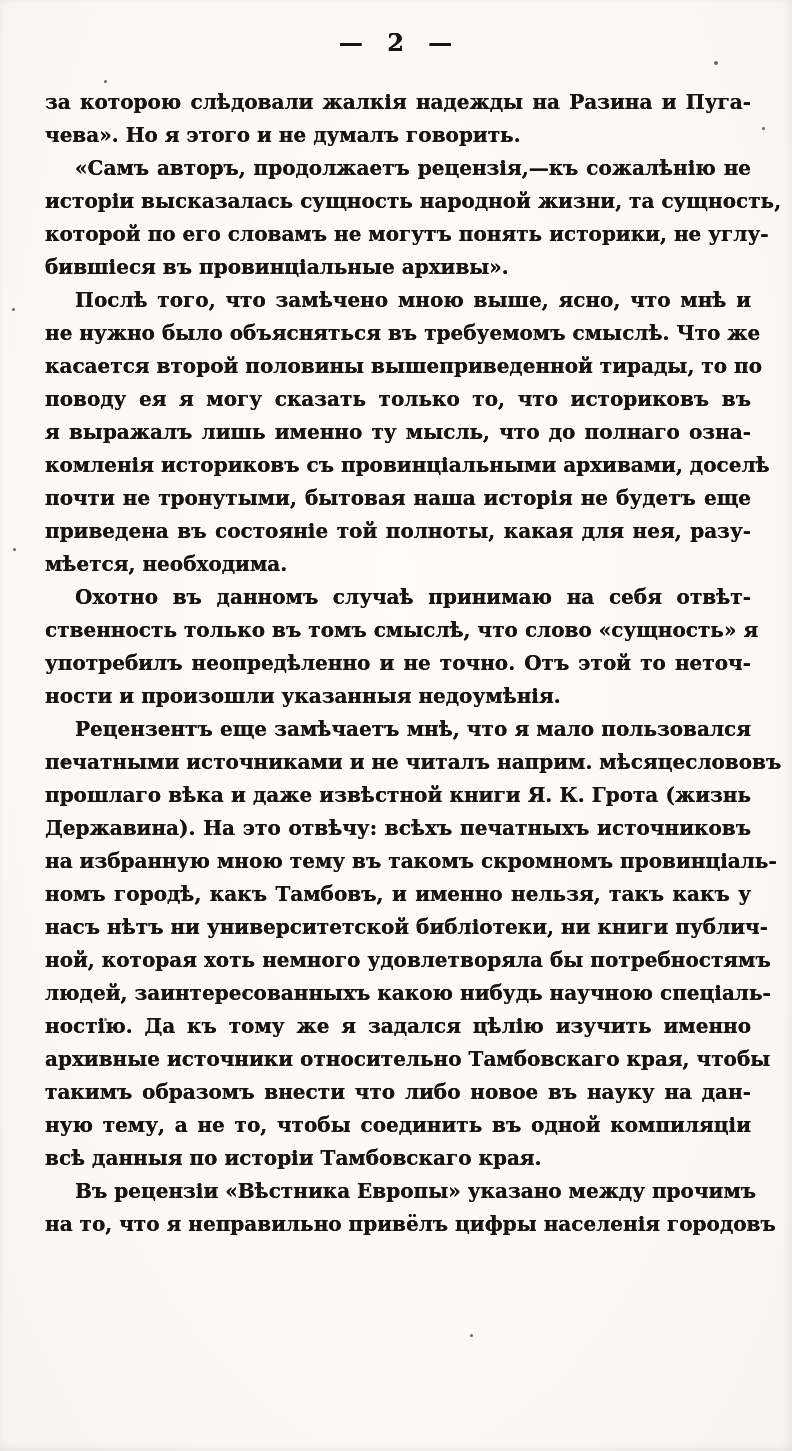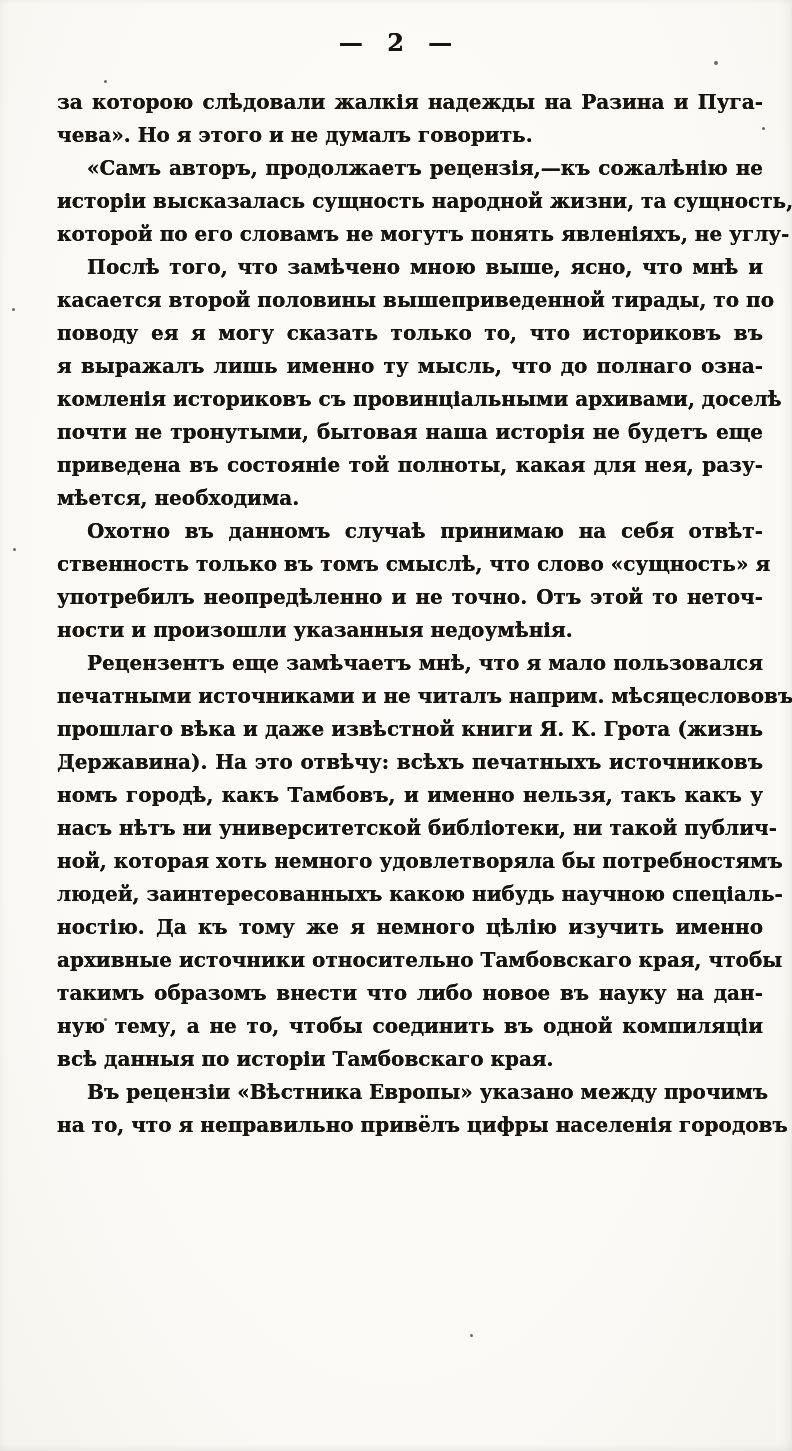--- a/index.html
+++ b/index.html
@@ -22,21 +22,21 @@
     right: 0;
     text-align: center;
     font-size: 24px;
     font-weight: bold;
     word-spacing: 14px;
     letter-spacing: 1px;
     text-shadow: 0 0 0.5px currentColor;
   }
   .text-block {
     position: absolute;
-    left: 57px;
+    left: 45px;
     top: 86px;
     width: 706px;
     font-size: 20px;
     font-weight: bold;
     line-height: 33px;
     text-shadow: 0 0 0.6px currentColor;
   }
   .paragraph { margin: 0; padding: 0; }
   .line {
     height: 33px;
@@ -64,48 +64,51 @@
   <div class="pageno">— 2 —</div>
 
   <div class="text-block">
       <div class="paragraph">
         <div class="line">за которою слѣдовали жалкія надежды на Разина и Пуга-</div>
         <div class="line last">чева». Но я этого и не думалъ говорить.</div>
       </div>
       <div class="paragraph">
         <div class="line ind">«Самъ авторъ, продолжаетъ рецензія,—къ сожалѣнію не</div>
         <div class="line">исторіи высказалась сущность народной жизни, та сущность,</div>
-        <div class="line">которой по его словамъ не могутъ понять явленіяхъ, не углу-</div>
+        <div class="line">которой по его словамъ не могутъ понять историки, не углу-</div>
+        <div class="line last">бившіеся въ провинціальные архивы».</div>
       </div>
       <div class="paragraph">
         <div class="line ind">Послѣ того, что замѣчено мною выше, ясно, что мнѣ и</div>
+        <div class="line">не нужно было объясняться въ требуемомъ смыслѣ. Что же</div>
         <div class="line">касается второй половины вышеприведенной тирады, то по</div>
         <div class="line">поводу ея я могу сказать только то, что историковъ въ</div>
         <div class="line">я выражалъ лишь именно ту мысль, что до полнаго озна-</div>
         <div class="line">комленія историковъ съ провинціальными архивами, доселѣ</div>
         <div class="line">почти не тронутыми, бытовая наша исторія не будетъ еще</div>
         <div class="line">приведена въ состояніе той полноты, какая для нея, разу-</div>
         <div class="line last">мѣется, необходима.</div>
       </div>
       <div class="paragraph">
         <div class="line ind">Охотно въ данномъ случаѣ принимаю на себя отвѣт-</div>
         <div class="line">ственность только въ томъ смыслѣ, что слово «сущность» я</div>
         <div class="line">употребилъ неопредѣленно и не точно. Отъ этой то неточ-</div>
         <div class="line last">ности и произошли указанныя недоумѣнія.</div>
       </div>
       <div class="paragraph">
         <div class="line ind">Рецензентъ еще замѣчаетъ мнѣ, что я мало пользовался</div>
         <div class="line">печатными источниками и не читалъ наприм. мѣсяцеслововъ</div>
         <div class="line">прошлаго вѣка и даже извѣстной книги Я. К. Грота (жизнь</div>
         <div class="line">Державина). На это отвѣчу: всѣхъ печатныхъ источниковъ</div>
+        <div class="line">на избранную мною тему въ такомъ скромномъ провинціаль-</div>
         <div class="line">номъ городѣ, какъ Тамбовъ, и именно нельзя, такъ какъ у</div>
-        <div class="line">насъ нѣтъ ни университетской библіотеки, ни такой публич-</div>
+        <div class="line">насъ нѣтъ ни университетской библіотеки, ни книги публич-</div>
         <div class="line">ной, которая хоть немного удовлетворяла бы потребностямъ</div>
         <div class="line">людей, заинтересованныхъ какою нибудь научною спеціаль-</div>
-        <div class="line">ностію. Да къ тому же я немного цѣлію изучить именно</div>
+        <div class="line">ностію. Да къ тому же я задался цѣлію изучить именно</div>
         <div class="line">архивные источники относительно Тамбовскаго края, чтобы</div>
         <div class="line">такимъ образомъ внести что либо новое въ науку на дан-</div>
         <div class="line">ную тему, а не то, чтобы соединить въ одной компиляціи</div>
         <div class="line last">всѣ данныя по исторіи Тамбовскаго края.</div>
       </div>
       <div class="paragraph">
         <div class="line ind">Въ рецензіи «Вѣстника Европы» указано между прочимъ</div>
         <div class="line">на то, что я неправильно привёлъ цифры населенія городовъ</div>
       </div>
     </div>

